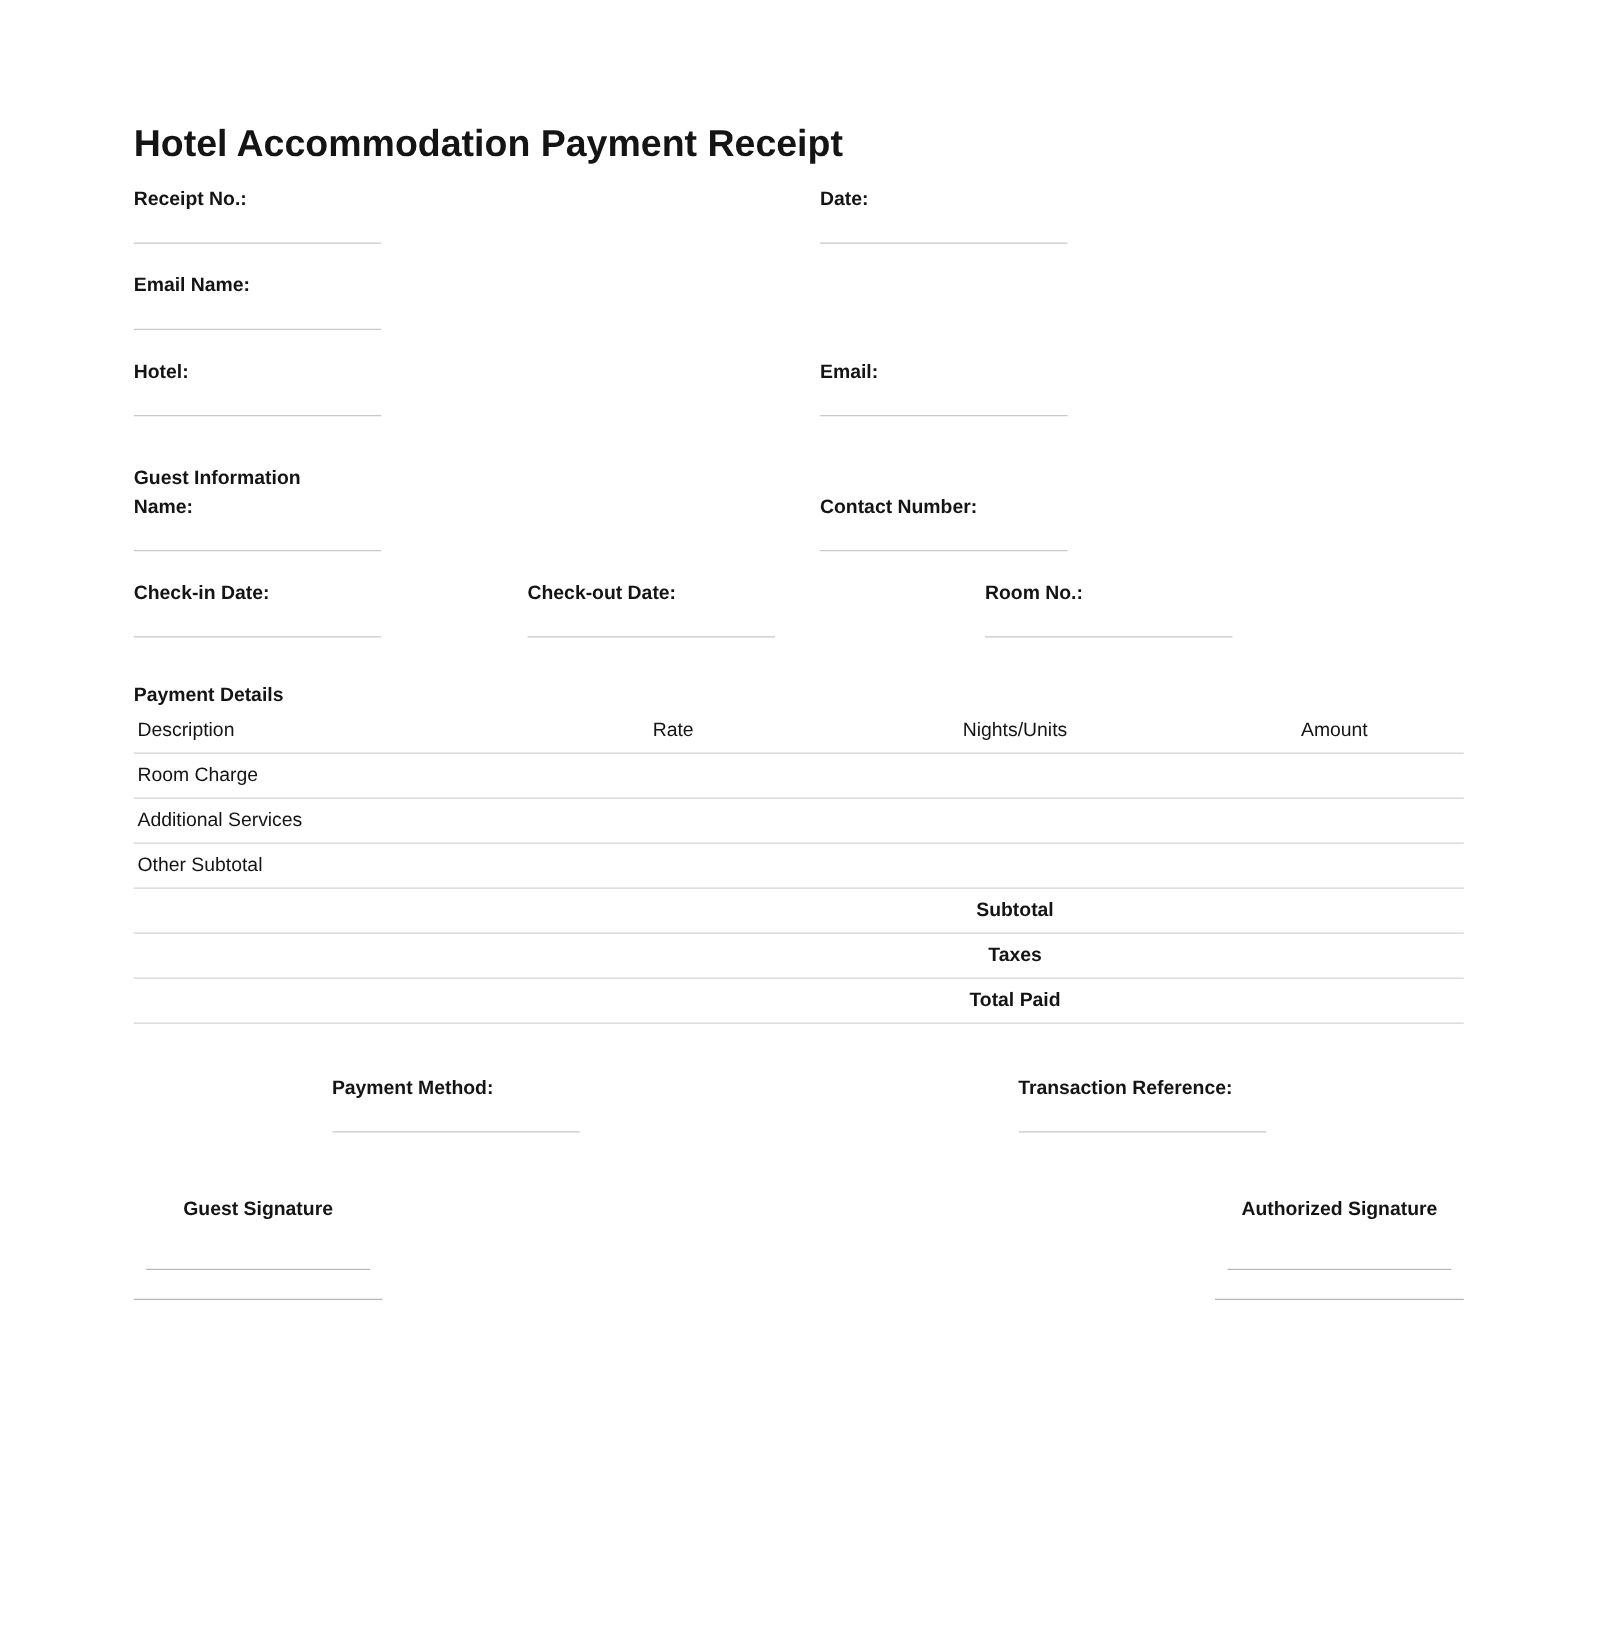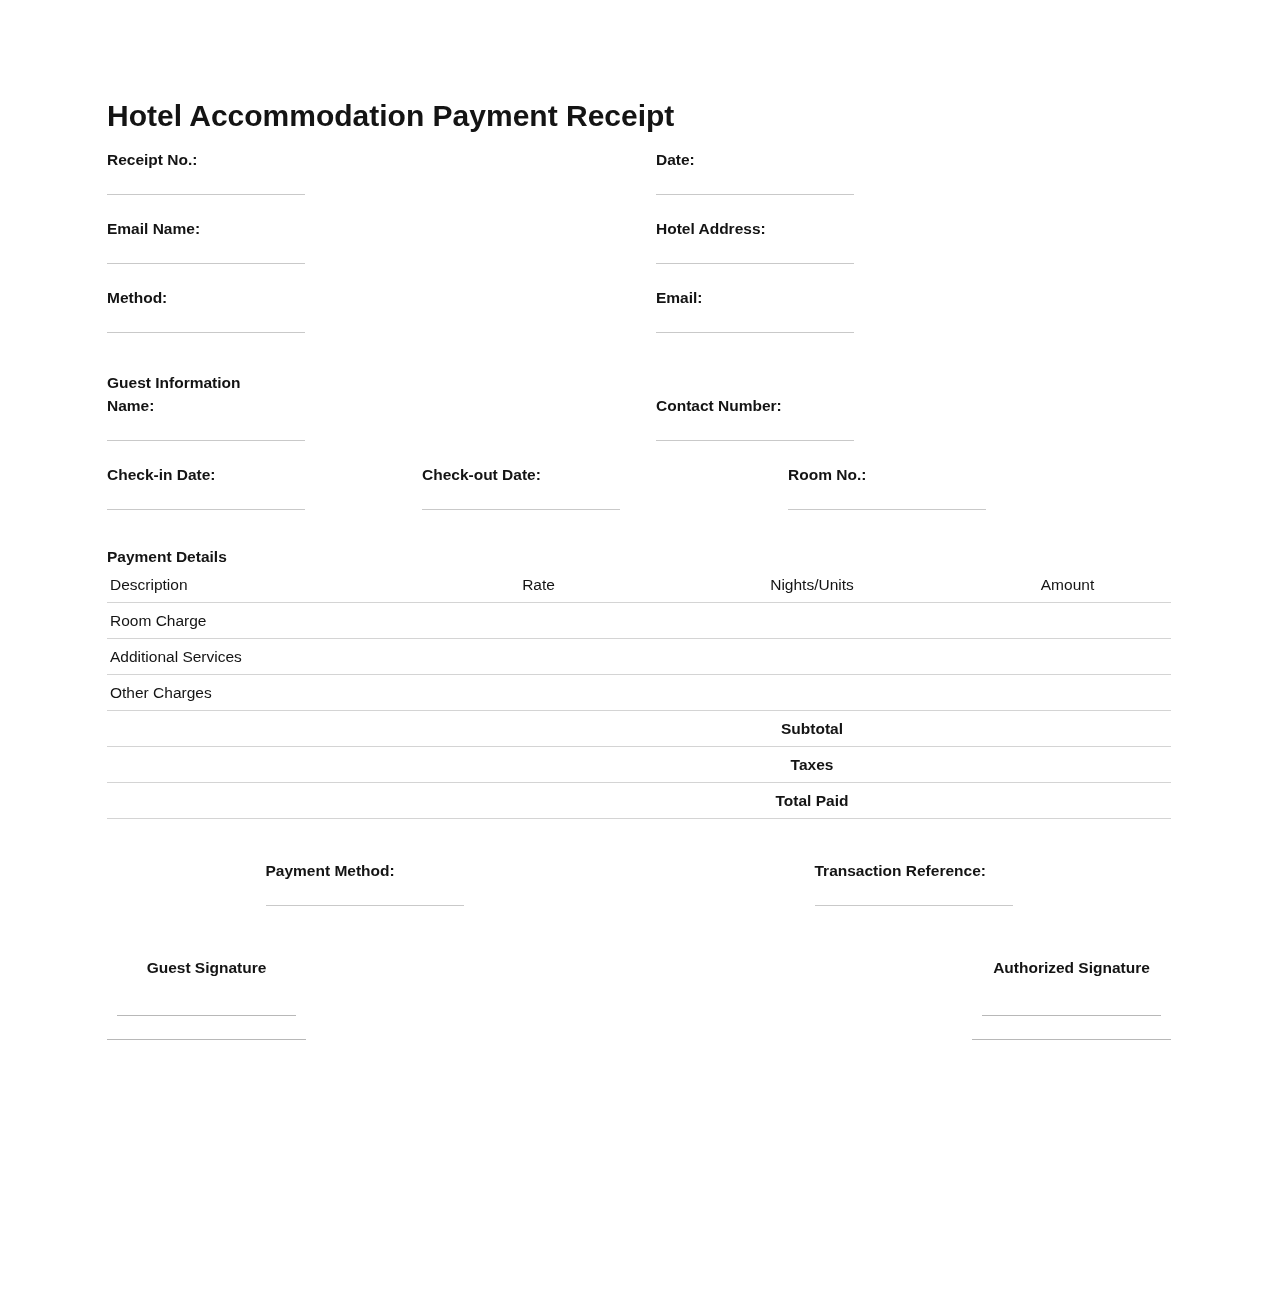--- a/index.html
+++ b/index.html
@@ -100,29 +100,25 @@
       <div class="label">Date:</div>
       <div class="fill"></div>
     </div>
   </div>
 
   <div class="row two-col mt24">
     <div class="field">
       <div class="label">Email Name:</div>
       <div class="fill"></div>
     </div>
-    <div class="field">
-      <div class="label">Hotel Address:</div>
-      <div class="fill"></div>
-    </div>
   </div>
 
   <div class="row two-col mt24">
     <div class="field">
-      <div class="label">Method:</div>
+      <div class="label">Hotel:</div>
       <div class="fill"></div>
     </div>
     <div class="field">
       <div class="label">Email:</div>
       <div class="fill"></div>
     </div>
   </div>
 
   <div class="section-heading guest-heading">Guest Information</div>
 
@@ -170,21 +166,21 @@
     </div>
 
     <div class="trow">
       <div class="c desc">Additional Services</div>
       <div class="c num"></div>
       <div class="c num"></div>
       <div class="c num"></div>
     </div>
 
     <div class="trow">
-      <div class="c desc">Other Charges</div>
+      <div class="c desc">Other Subtotal</div>
       <div class="c num"></div>
       <div class="c num"></div>
       <div class="c num"></div>
     </div>
 
     <div class="trow">
       <div class="c desc"></div>
       <div class="c num"></div>
       <div class="c num total-label">Subtotal</div>
       <div class="c num"></div>

